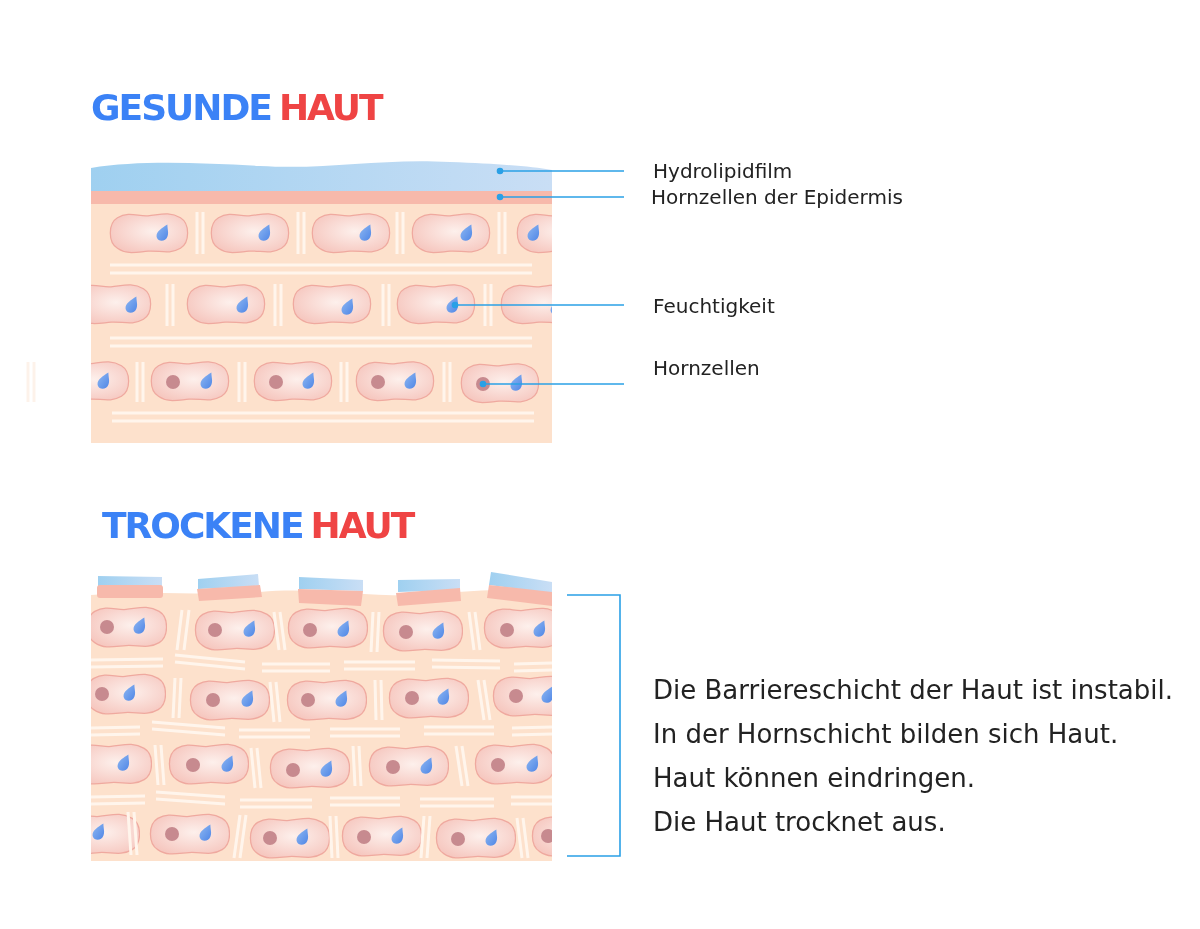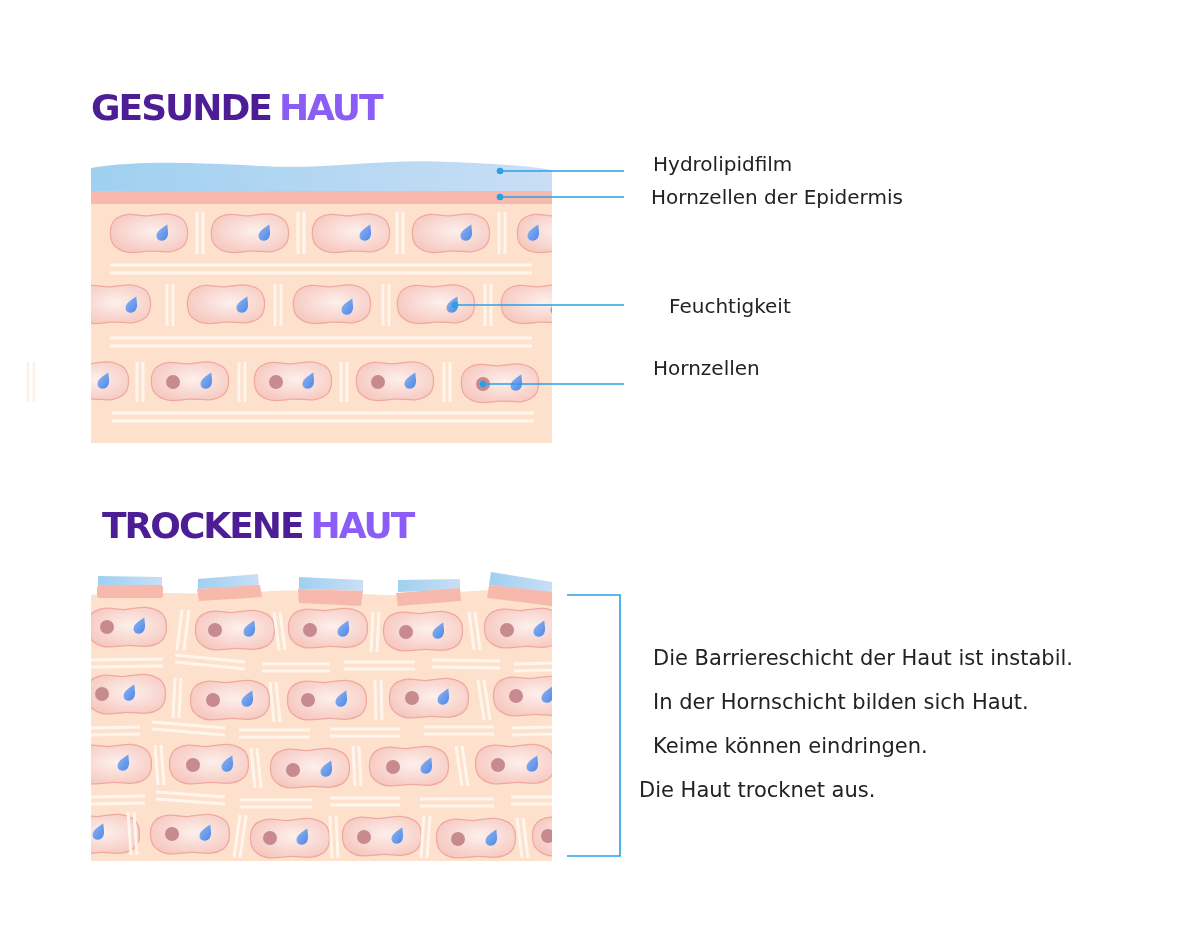--- a/index.html
+++ b/index.html
@@ -1,21 +1,21 @@
 <!DOCTYPE html>
 <html><head>
 <meta charset="utf-8">
 <style>
   html,body{margin:0;padding:0;background:#fff;}
   body{width:1200px;height:929px;position:relative;overflow:hidden;font-family:"DejaVu Sans","Liberation Sans",sans-serif;}
   .title{position:absolute;font-family:"DejaVu Sans","Liberation Sans",sans-serif;font-weight:bold;font-size:36px;letter-spacing:-2px;line-height:1;}
-  .title .accent{color:#4c1d95;}
-  .title .dark{color:#8b5cf6;}
+  .title .accent{color:#3b82f6;}
+  .title .dark{color:#ef4444;}
   .label{position:absolute;font-size:20px;color:#222;line-height:1;white-space:nowrap;font-family:"DejaVu Sans","Liberation Sans",sans-serif;}
-  .label.big{font-size:21px;}
+  .label.big{font-size:26px;margin-top:29px;}
   svg{position:absolute;left:0;top:0;}
 </style>
 </head>
 <body>
 
 <div class="title" style="left:91px;top:90px;">
   <span class="accent">GESUNDE</span><span class="dark" style="margin-left:8px;">HAUT</span>
 </div>
 <div class="title" style="left:94px;top:508px;margin-left:8px;">
   <span class="accent">TROCKENE</span><span class="dark" style="margin-left:8px;">HAUT</span>
@@ -325,21 +325,21 @@
           <line x1="430" y1="816" x2="427" y2="858"></line>
         <line x1="517" y1="818" x2="522" y2="858"></line>
           <line x1="523" y1="818" x2="528" y2="858"></line>
       </g>
     </g>
   </g>
 
   <path d="M567 595 L620 595 L620 856 L567 856" fill="none" stroke="#2aa0e6" stroke-width="1.6"></path>
 </svg>
 
-<div class="label" style="left:653px;top:154px;">Hydrolipidfilm</div>
+<div class="label" style="left:653px;top:161px;">Hydrolipidfilm</div>
 <div class="label" style="left:651px;top:187px;">Hornzellen der Epidermis</div>
-<div class="label" style="left:653px;top:296px;margin-left:16px;">Feuchtigkeit</div>
+<div class="label" style="left:653px;top:296px;">Feuchtigkeit</div>
 <div class="label" style="left:653px;top:358px;">Hornzellen</div>
 
 <div class="label big" style="left:653px;top:648px;">Die Barriereschicht der Haut ist instabil.</div>
 <div class="label big" style="left:653px;top:692px;">In der Hornschicht bilden sich Haut.</div>
-<div class="label big" style="left:653px;top:736px;">Keime können eindringen.</div>
-<div class="label big" style="left:639px;top:780px;">Die Haut trocknet aus.</div>
+<div class="label big" style="left:653px;top:736px;">Haut können eindringen.</div>
+<div class="label big" style="left:653px;top:780px;">Die Haut trocknet aus.</div>
 
 </body></html>

